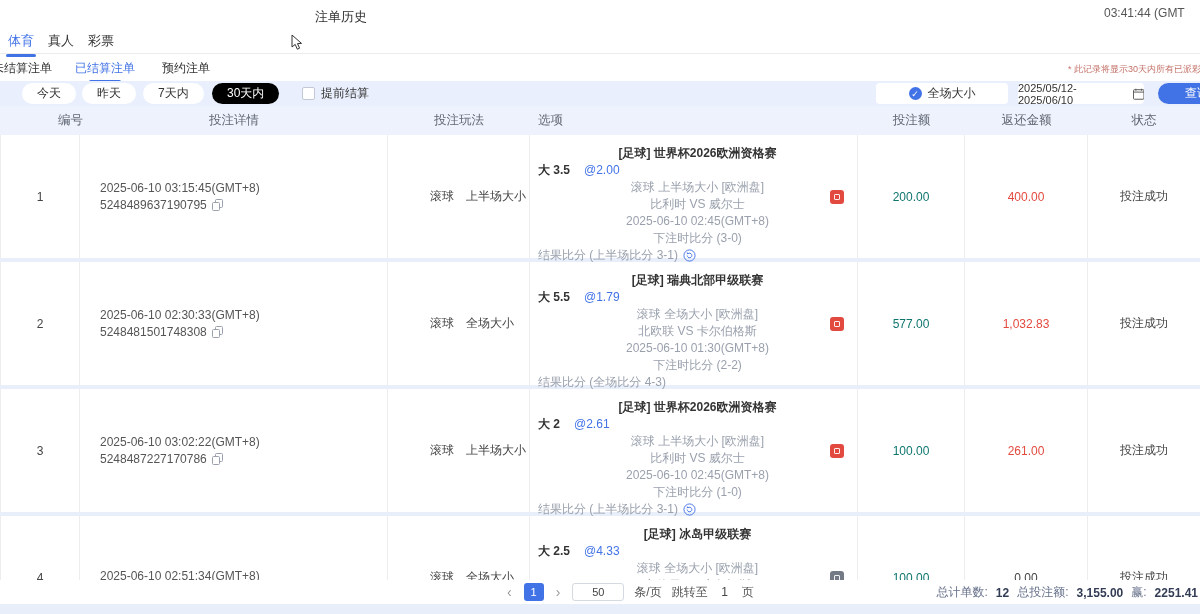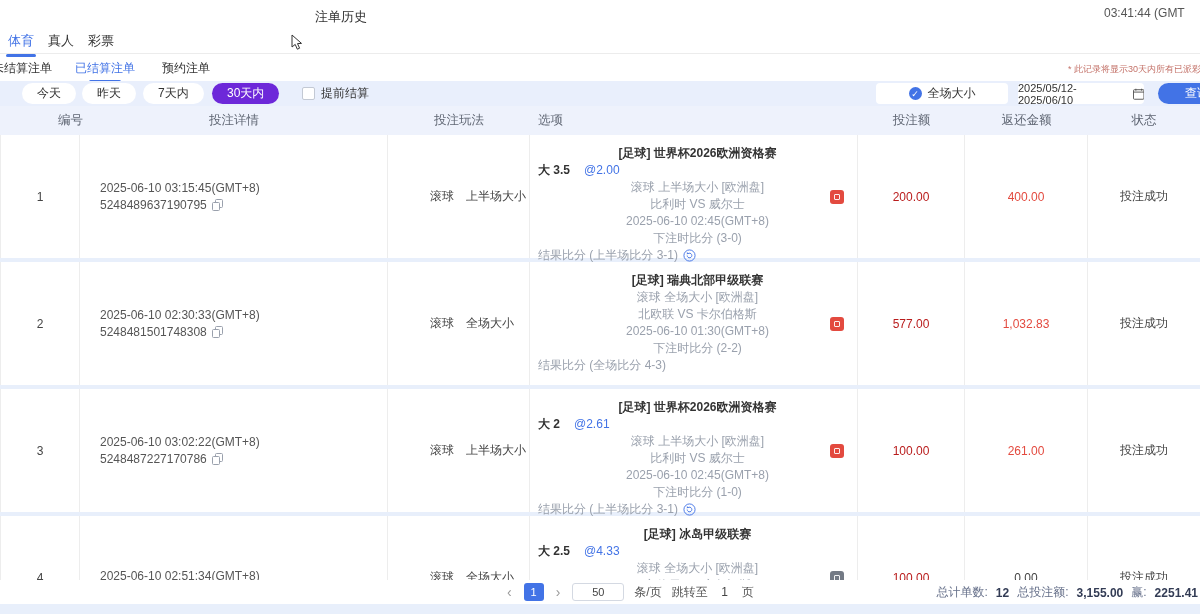--- a/index.html
+++ b/index.html
@@ -23,21 +23,21 @@
   .subtabs{ position:absolute; top:54px; left:0; width:1200px; height:27px; }
   .subtab{ position:absolute; top:6px; font-size:12px; color:#333; cursor:pointer; white-space:nowrap; }
   .subtab.active{ color:#4273e6; }
   .subtab.active::after{ content:""; position:absolute; left:14px; right:14px; bottom:-6px; height:3px; background:#4273e6; border-radius:2px; }
   .st-1{ left:-8px; } .st-2{ left:75px; } .st-3{ left:162px; }
   .notice{ position:absolute; left:1068px; top:9px; font-size:9px; color:#c4736a; white-space:nowrap; }
   
   .filterbar{ position:absolute; top:81px; left:0; width:1200px; height:25px; background:#e9effc; }
   .pill{ position:absolute; top:2px; height:21px; line-height:21px; padding:0 15px; background:#fff;
          border-radius:11px; font-size:12px; color:#333; cursor:pointer; }
-  .pill.active{ background:#6d28d9; color:#fff; }
+  .pill.active{ background:#000000; color:#fff; }
   .p-1{ left:22px; } .p-2{ left:82px; } .p-3{ left:143px; } .p-4{ left:212px; }
   .early{ position:absolute; left:302px; top:4px; display:flex; align-items:center; gap:6px; font-size:12px; color:#333; }
   .cb{ width:13px; height:13px; background:#fff; border:1px solid #c3c9d4; border-radius:2px; display:inline-block; cursor:pointer; }
   .sortbtn{ position:absolute; left:876px; top:2px; width:132px; height:21px; background:#fff; border-radius:4px;
             display:flex; align-items:center; justify-content:center; gap:6px; font-size:12px; cursor:pointer; }
   .checkcircle{ width:13px; height:13px; border-radius:50%; background:#4273e6; color:#fff; font-size:9px;
                 display:inline-flex; align-items:center; justify-content:center; }
   .datebox{ position:absolute; left:1018px; top:2px; width:126px; height:21px; background:#fff; border-radius:4px;
             display:flex; align-items:center; justify-content:center; gap:6px; font-size:11px; color:#333; cursor:pointer; }
   .searchbtn{ position:absolute; left:1158px; top:2px; width:78px; height:21px; background:#4273e6; color:#fff;
@@ -63,21 +63,21 @@
   .c-opt{ width:328px; position:relative; padding:10px 0 0 8px; }
   .l{ font-size:12px; line-height:17px; color:#9aa1ad; white-space:nowrap;text-align:center; }
   .l.dark{ color:#333; font-weight:bold; }
   .pickline{ display:flex; gap:14px; align-items:center; }
   .odds{ color:#4273e6; font-weight:normal; }
   .resultline{ display:flex; align-items:center; gap:5px; }
   .badge{ position:absolute; right:13px; top:50%; margin-top:-7px; width:14px; height:14px; border-radius:3px;
           background:#e34a3f; display:flex; align-items:center; justify-content:center; }
   .badge.gray{ background:#737a85; }
   .badge-inner{ width:6px; height:6px; border:1px solid rgba(255,255,255,.9); border-radius:1px; }
-  .c-stake{ width:107px; display:flex; align-items:center; justify-content:center; font-size:12px; color:#b91c1c; }
+  .c-stake{ width:107px; display:flex; align-items:center; justify-content:center; font-size:12px; color:#0f766e; }
   .c-payout{ width:123px; display:flex; align-items:center; justify-content:center; font-size:12px; color:#444; }
   .c-payout.red{ color:#e34a3f; }
   .c-status{ width:112px; display:flex; align-items:center; justify-content:center; font-size:12px; color:#444; }
   
   .bottombar{ position:absolute; top:580px; left:0; width:1200px; height:24px; background:#fff; }
   .pager{ position:absolute; left:505px; top:0; height:24px; display:flex; align-items:center; gap:10px; font-size:12px; color:#555; }
   .pg-arrow{ color:#999; font-size:14px; cursor:pointer; padding:0 2px; }
   .pg-cur{ width:20px; height:18px; background:#4273e6; color:#fff; border-radius:3px; display:flex;
            align-items:center; justify-content:center; font-size:11px; cursor:pointer; }
   .pg-size{ width:52px; height:18px; border:1px solid #d4d9e2; border-radius:3px; background:#fff;
@@ -199,20 +199,24 @@
           <span>5248481501748308</span>
           <svg class="copy-ic" width="11" height="12" viewBox="0 0 11 12">
             <rect x="3.5" y="0.5" width="7" height="8" rx="1" stroke="#9aa1ad" fill="none"></rect>
             <rect x="0.5" y="3.5" width="7" height="8" rx="1" stroke="#9aa1ad" fill="#fff"></rect>
           </svg>
         </div>
       </div>
       <div class="c c-play">滚球　全场大小</div>
       <div class="c c-opt">
         <div class="l dark">[足球] 瑞典北部甲级联赛</div>
+        <div class="l dark pickline">
+          <span>大 5.5</span>
+          <span class="odds">@1.79</span>
+        </div>
         <div class="l">滚球 全场大小 [欧洲盘]</div>
         <div class="l">北欧联 VS 卡尔伯格斯</div>
         <div class="l">2025-06-10 01:30(GMT+8)</div>
         <div class="l">下注时比分 (2-2)</div>
         <div class="l resultline">
           <span>结果比分 (全场比分 4-3)</span>
         </div>
         <span class="badge">
             <span class="badge-inner"></span>
           </span>

